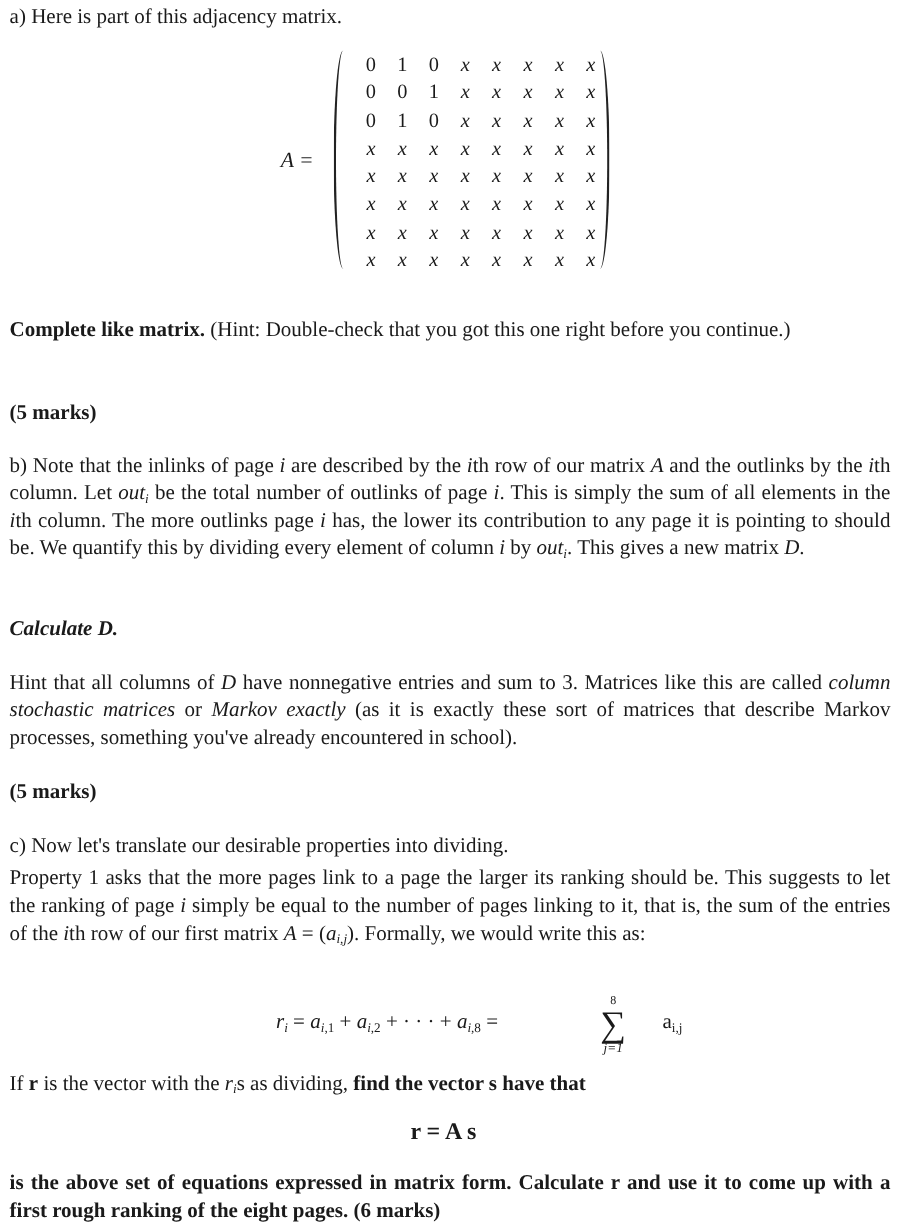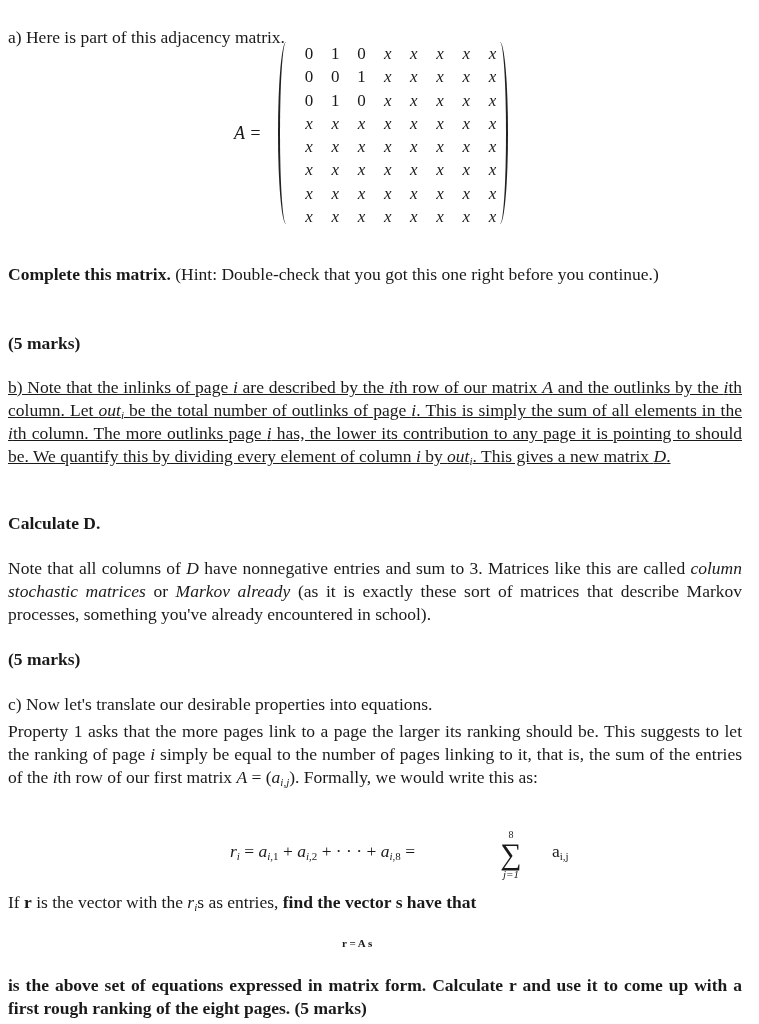--- a/index.html
+++ b/index.html
@@ -23,28 +23,28 @@
   .grid { position: absolute; left: 70px; top: 2px; display: grid; grid-template-columns: repeat(8, 26.2px); grid-auto-rows: 23.3px; font-size: 17px; }
   .cell { text-align: center; line-height: 23px; }
   .cell.x { font-style: italic; }
 
   .formula1 { position: absolute; left: 222px; top: 840px; font-size: 17.5px; white-space: nowrap; }
   .sum { position: absolute; left: 488px; top: 830px; width: 30px; text-align: center; }
   .sum .top { font-size: 10px; line-height: 10px; display:block; }
   .sum .sig { font-size: 30px; line-height: 28px; display:block; }
   .sum .bot { font-size: 11px; line-height: 12px; display:block; }
   .formula1b { position: absolute; left: 544px; top: 840px; font-size: 17.5px; }
-  .formula2 { position: absolute; left: 334px; top: 932px; font-size: 11px; }
+  .formula2 { position: absolute; left: 334px; top: 932px; font-size: 20px; }
 </style>
 </head>
 <body>
 
 <div class="page">
 
-  <div class="blk" style="top:2px;margin-top:24px;">a) Here is part of this adjacency matrix.</div>
+  <div class="blk" style="top:2px;">a) Here is part of this adjacency matrix.</div>
 
   <div class="matrix-wrap" style="left:218px;">
     <span class="matrix-label"><i>A =</i></span>
     <div class="paren left"></div>
     <div class="grid" id="mgrid">
         <span class="cell">0</span>
         <span class="cell">1</span>
         <span class="cell">0</span>
         <span class="cell x">x</span>
         <span class="cell x">x</span>
@@ -105,54 +105,54 @@
         <span class="cell x">x</span>
         <span class="cell x">x</span>
         <span class="cell x">x</span>
         <span class="cell x">x</span>
         <span class="cell x">x</span>
       </div>
     <div class="paren right"></div>
   </div>
 
   <div class="blk" style="top:263px;">
-    <span class="b">Complete this matrix.</span>
+    <span class="b">Complete like matrix.</span>
     <span>(Hint: Double-check that you got this one right before you continue.)</span>
   </div>
   <div class="blk b" style="top:332px;">(5 marks)</div>
 
-  <div class="blk" style="top:376px;text-decoration:underline;">
+  <div class="blk" style="top:376px;">
     <span>b) Note that the inlinks of page </span><i>i</i><span> are described by the </span><i>i</i><span>th row of our matrix </span><i>A</i><span> and the outlinks by the </span><i>i</i><span>th column. Let </span><i>out</i><sub><i>i</i></sub><span> be the total number of outlinks of page </span><i>i</i><span>. This is simply the sum of all elements in the </span><i>i</i><span>th column. The more outlinks page </span><i>i</i><span> has, the lower its contribution to any page it is pointing to should be. We quantify this by dividing every element of column </span><i>i</i><span> by </span><i>out</i><sub><i>i</i></sub><span>. This gives a new matrix </span><i>D</i><span>.</span>
   </div>
 
-  <div class="blk b" style="top:512px;">Calculate D.</div>
+  <div class="blk b" style="top:512px;font-style:italic;">Calculate D.</div>
 
   <div class="blk" style="top:557px;">
-    <span>Note that all columns of </span><i>D</i><span> have nonnegative entries and sum to 3. Matrices like this are called </span><i>column stochastic matrices</i><span> or </span><i>Markov already</i><span> (as it is exactly these sort of matrices that describe Markov processes, something you've already encountered in school).</span>
+    <span>Hint that all columns of </span><i>D</i><span> have nonnegative entries and sum to 3. Matrices like this are called </span><i>column stochastic matrices</i><span> or </span><i>Markov exactly</i><span> (as it is exactly these sort of matrices that describe Markov processes, something you've already encountered in school).</span>
   </div>
 
   <div class="blk b" style="top:648px;">(5 marks)</div>
 
-  <div class="blk" style="top:693px;">c) Now let's translate our desirable properties into equations.</div>
+  <div class="blk" style="top:693px;">c) Now let's translate our desirable properties into dividing.</div>
 
   <div class="blk" style="top:720px;">
     <span>Property 1 asks that the more pages link to a page the larger its ranking should be. This suggests to let the ranking of page </span><i>i</i><span> simply be equal to the number of pages linking to it, that is, the sum of the entries of the </span><i>i</i><span>th row of our first matrix </span><i>A</i> = (<i>a</i><sub><i>i,j</i></sub><span>). Formally, we would write this as:</span>
   </div>
 
   <div class="formula1" style="left:222px;">
     <i>r</i><sub><i>i</i></sub>
     = <i>a</i><sub><i>i</i>,1</sub> + <i>a</i><sub><i>i</i>,2</sub> + · · · + <i>a</i><sub><i>i</i>,8</sub> =
   </div>
   <div class="sum">
     <span class="top">8</span>
     <span class="sig">∑</span>
     <span class="bot it">j=1</span>
   </div>
   <div class="formula1b"><span>a</span><sub>i,j</sub></div>
 
   <div class="blk" style="top:891px;">
-    <span>If </span><span class="b">r</span><span> is the vector with the </span><i>r</i><sub><i>i</i></sub><span>s as entries, </span><span class="b">find the vector s have that</span>
+    <span>If </span><span class="b">r</span><span> is the vector with the </span><i>r</i><sub><i>i</i></sub><span>s as dividing, </span><span class="b">find the vector s have that</span>
   </div>
 
   <div class="formula2 b">r = A s</div>
 
-  <div class="blk b" style="top:974px;">is the above set of equations expressed in matrix form. Calculate r and use it to come up with a first rough ranking of the eight pages. (5 marks)</div>
+  <div class="blk b" style="top:974px;">is the above set of equations expressed in matrix form. Calculate r and use it to come up with a first rough ranking of the eight pages. (6 marks)</div>
 </div>
 
 </body></html>

